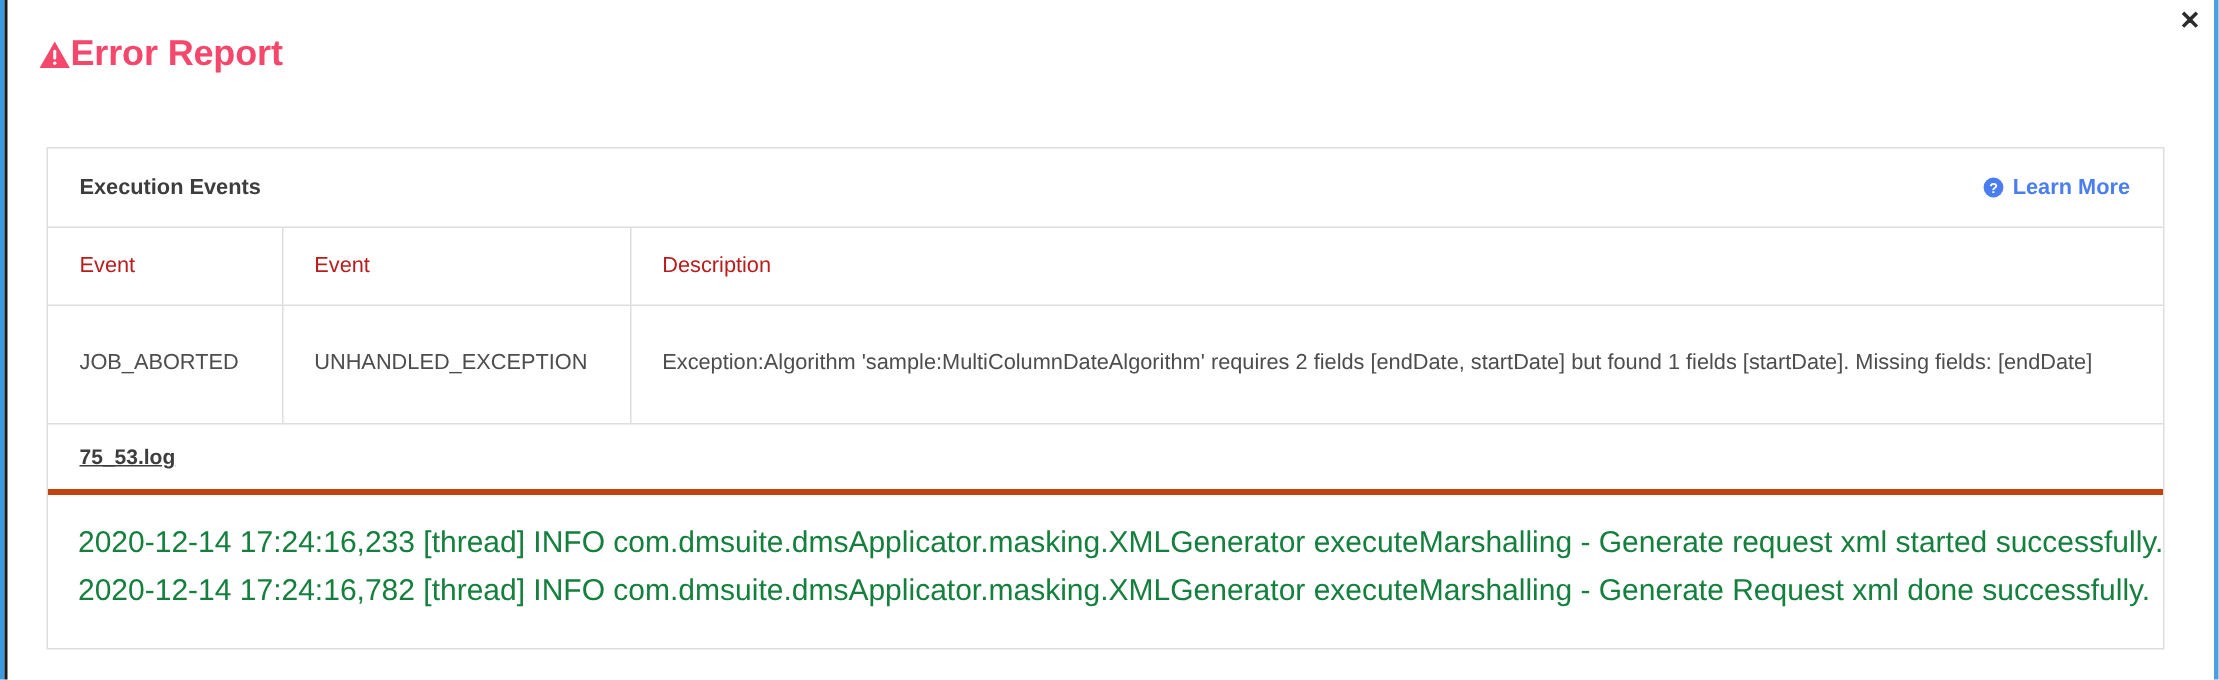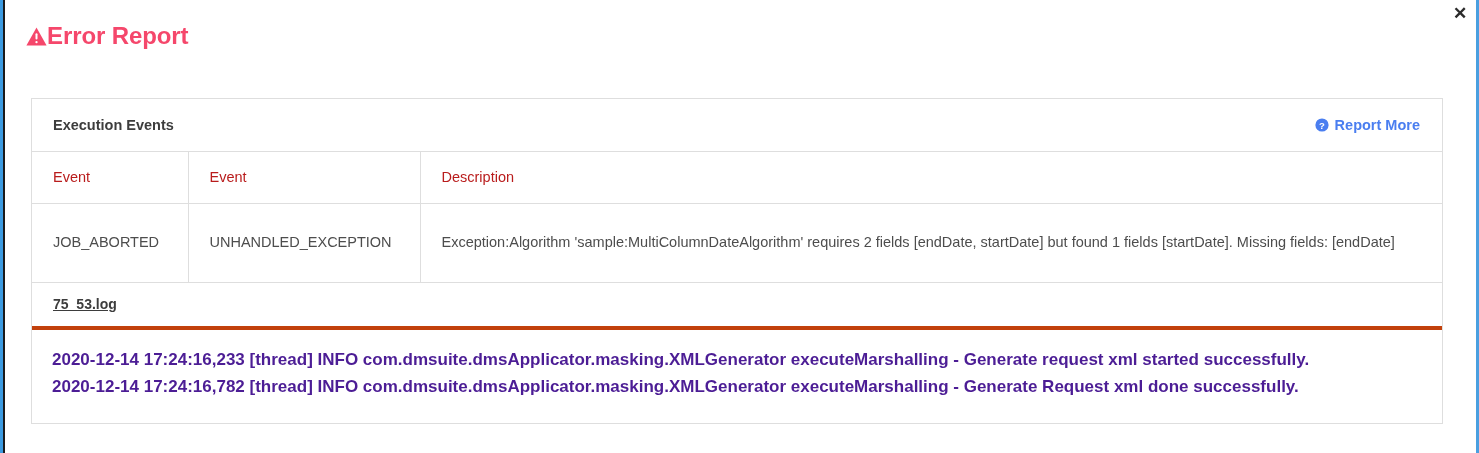--- a/index.html
+++ b/index.html
@@ -179,25 +179,24 @@
     border-bottom: 4px solid #c2410c;
     font-size: 14px;
     font-weight: bold;
     color: #3d3d3d;
     text-decoration: underline;
   }
   .log-body {
     padding: 16px 20px 22px 20px;
   }
   .log-line {
-    font-size: 17px;
-    color: #4c1d95;
+    font-size: 20px;
+    color: #15803d;
     line-height: 1.62;
     white-space: nowrap;
-    font-weight: bold;
   }
 </style>
 </head>
 <body>
 
 <div class="modal-shell">
 
   <div class="left-accent"></div>
   <div class="left-accent-inner"></div>
   <div class="right-edge"></div>
@@ -219,21 +218,21 @@
 
     <div class="card-header">
       <span class="card-header-title">Execution Events</span>
       <a class="learn-more" href="#">
         <span>
           <svg class="qmark-icon" viewBox="0 0 14 14" xmlns="http://www.w3.org/2000/svg">
             <circle cx="7" cy="7" r="6.6" fill="#4a7ef0"></circle>
             <text x="7" y="10.6" text-anchor="middle" font-family="Liberation Sans, sans-serif" font-size="9.5" font-weight="bold" fill="#ffffff">?</text>
           </svg>
         </span>
-        <span>Report More</span>
+        <span>Learn More</span>
       </a>
     </div>
 
     <table class="evt-table">
       <thead>
         <tr>
           <th class="col-event">Event</th>
           <th class="col-cause">Event</th>
           <th class="col-desc">Description</th>
         </tr>

